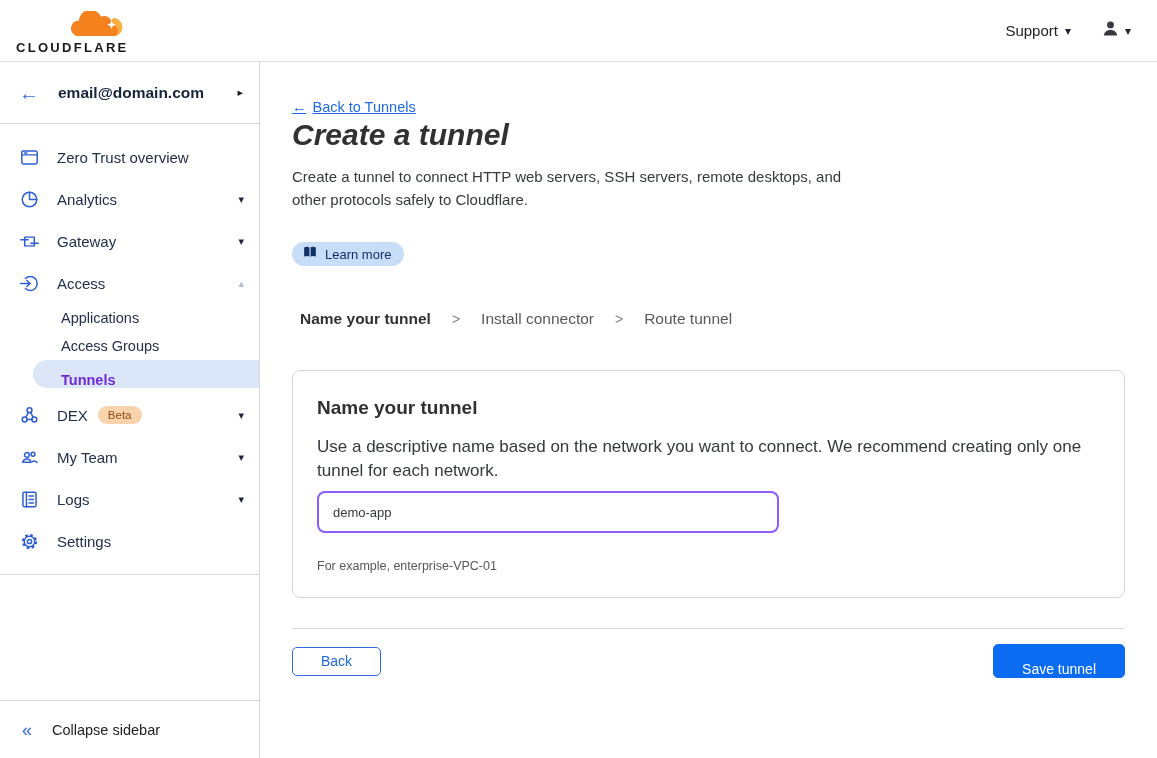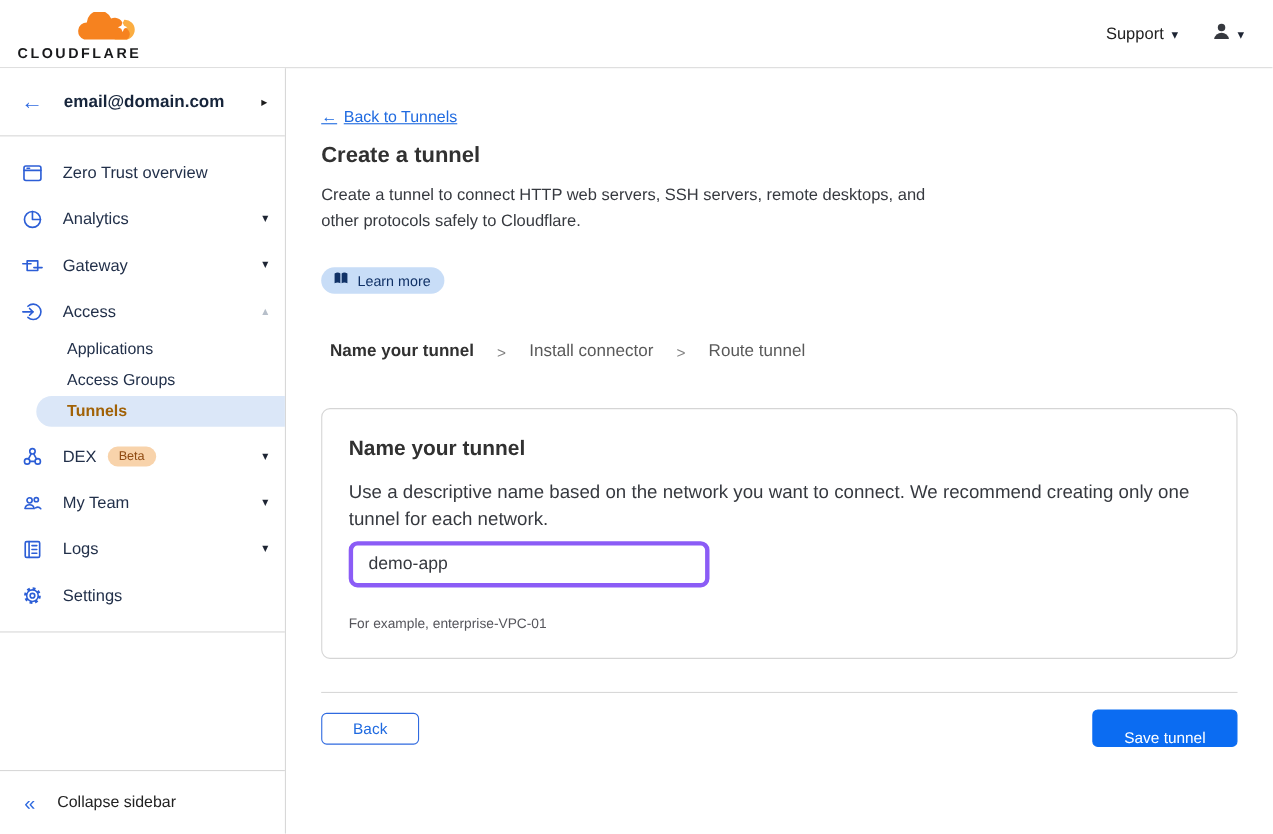--- a/index.html
+++ b/index.html
@@ -28,51 +28,51 @@
   .account-email { font-weight:bold; font-size:15.5px; color:#17253b; }
   .account-expand { margin-left:auto; font-size:11px; color:#1d1d1d; cursor:pointer; }
   .nav { padding-top:12px; }
   .nav-item { height:42px; display:flex; align-items:center; padding:0 15px 0 18px;
               font-size:15px; color:#22304a; cursor:pointer;text-align:center; }
   .nav-item .ic { width:22px; height:22px; margin-right:17px; display:flex; align-items:center; justify-content:center; }
   .nav-item .caret { margin-left:auto; }
   .sub-item { height:28px; display:flex; align-items:center; padding-left:61px;
               font-size:14.5px; color:#22304a; cursor:pointer; }
   .sub-item.selected { margin-left:33px; padding-left:28px; background:#dbe7f8;
-                       border-radius:14px 0 0 14px; color:#a16207; font-weight:bold; }
+                       border-radius:14px 0 0 14px; color:#6d28d9; font-weight:bold;align-items:flex-end; }
   .dex-row { margin-top:6px; }
   .beta-badge { margin-left:10px; background:#f8d3ab; color:#8f4a12; font-size:11.5px;
                 padding:3px 10px; border-radius:10px; }
   .sb-divider { border-top:1px solid #d8d8d8; margin-top:12px; }
   .sb-spacer { flex:1; }
   .collapse-row { height:58px; flex:0 0 58px; border-top:1px solid #d8d8d8; display:flex;
                   align-items:center; gap:20px; padding-left:22px; font-size:14.5px; color:#222; cursor:pointer; }
   .collapse-icon { color:#2f6ae0; font-size:18px; line-height:1; }
   
   .main { flex:1; padding:0 32px; overflow:hidden; }
   .back-link { margin-top:37px; display:inline-flex; align-items:center; gap:6px;
                color:#1f6ae0; font-size:14.5px; text-decoration:underline; cursor:pointer; }
-  h1.page-title { margin:14px 0 0; font-size:20px; font-weight:700; color:#313131; }
+  h1.page-title { margin:2px 0 0; font-size:30px; font-weight:700; color:#313131;font-style:italic; }
   .page-desc { margin-top:13px; font-size:15px; line-height:23px; max-width:585px; color:#36393f; }
   .learn-badge { margin-top:16px; display:inline-flex; align-items:center; gap:8px;
                  background:#c8ddf7; color:#103166; font-size:13px; padding:4px 13px 4px 11px;
                  border-radius:12px; cursor:pointer; }
   .steps { margin-top:44px; display:flex; align-items:center; gap:21px; padding-left:8px; font-size:15.5px; }
   .step { color:#595959; }
   .step.current { color:#313131; font-weight:bold; }
   .step-sep { color:#808080; font-size:14px; }
   .card { margin-top:42px; border:1px solid #d5d5d5; border-radius:8px; padding:26px 24px 24px; }
   .card h2 { margin:0; font-size:19px; font-weight:700; color:#313131; }
   .card-desc { margin:16px 0 0; font-size:17px; line-height:24px; max-width:775px; color:#36393f; }
   .field-label { margin-top:26px; display:flex; align-items:baseline; gap:9px; }
   .field-label .lbl { font-size:15px; color:#313131; }
   .field-label .req { font-size:12px; color:#7a7a7a; }
-  input.tunnel-input { margin-top:8px; display:block; width:328px; height:42px;
-                       border:4px solid #8b5cf6; border-radius:8px; padding:0 14px;
-                       font-size:16px; color:#36393f; font-family:"Liberation Sans", sans-serif; outline:none; }
+  input.tunnel-input { margin-top:8px; display:block; width:462px; height:42px;
+                       border:2px solid #8b5cf6; border-radius:8px; padding:0 14px;
+                       font-size:13px; color:#36393f; font-family:"Liberation Sans", sans-serif; outline:none; }
   .helper { margin-top:26px; font-size:12.5px; color:#56565c; }
   .content-divider { border-top:1px solid #d8d8d8; margin-top:30px; }
   .footer-row { margin-top:15px; display:flex; justify-content:space-between; align-items:center; }
   .btn { height:29px; border-radius:5px; font-size:14px; font-family:"Liberation Sans", sans-serif; cursor:pointer; }
   .btn-back { background:#fff; border:1px solid #2f6ae0; color:#1f6ae0; padding:0 28px; }
   .btn-save { background:#0b6cf2; border:1px solid #0b6cf2; color:#fff; padding:16px 28px; }
   svg.sb-ic { stroke:#2c5ed6; fill:none; stroke-width:1.7; stroke-linecap:round; stroke-linejoin:round; }
 </style>
 </head>
 <body>

